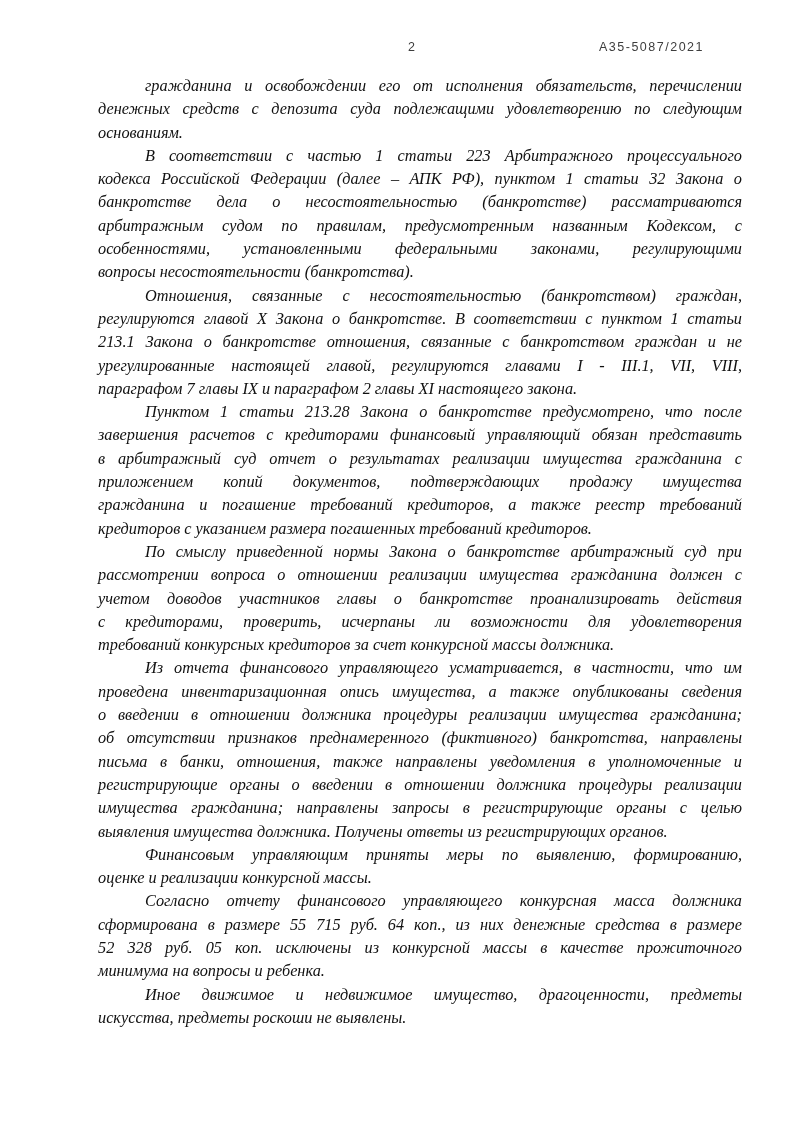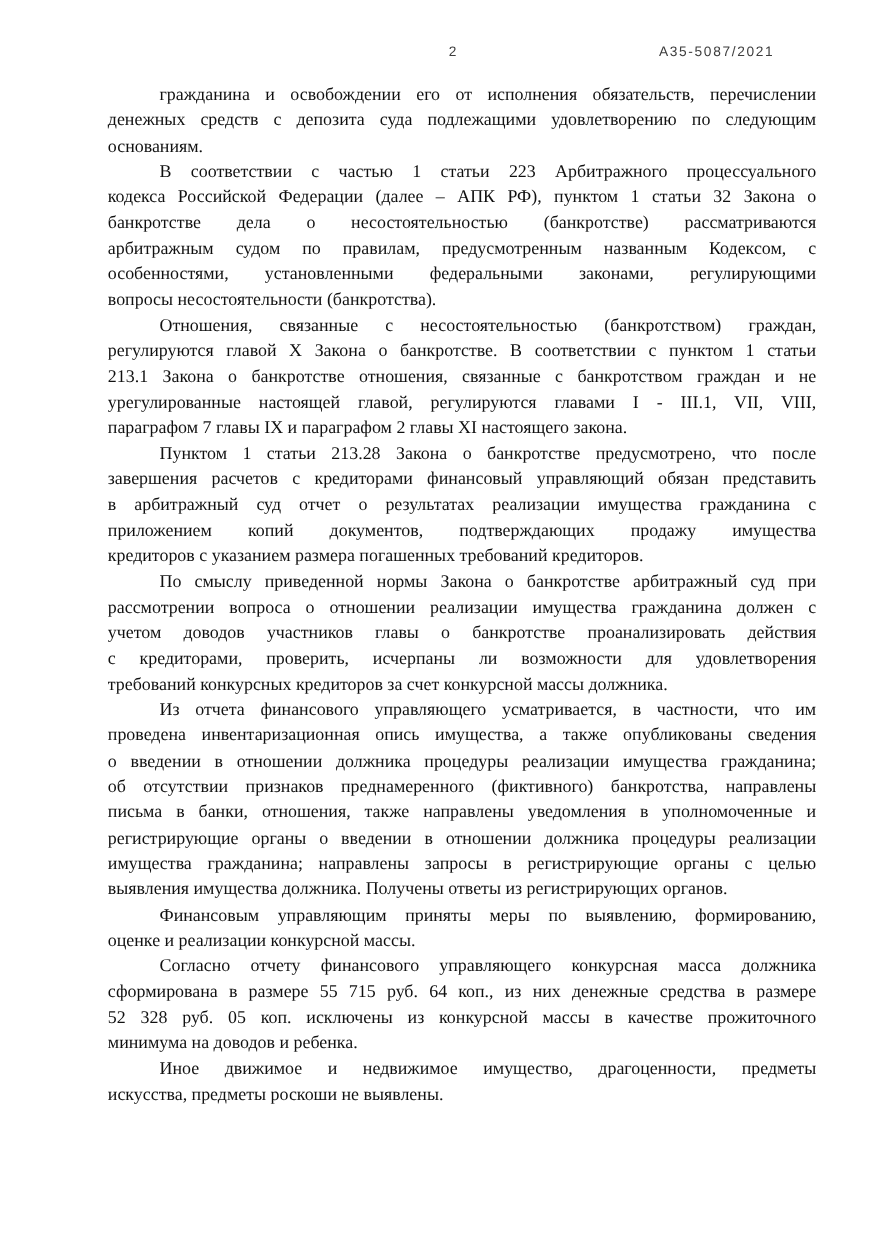--- a/index.html
+++ b/index.html
@@ -45,20 +45,21 @@
     top: 74px;
     left: 98px;
     width: 644px;
     font-size: 16.3px;
     line-height: 23.3px;
     color: #101010;
   }
   .para {
     margin: 0;
     padding: 0;
+    font-style: italic;
   }
   .line {
     text-align: justify;
     text-align-last: justify;
     white-space: normal;
   }
   .line.first {
     text-indent: 47px;
   }
   .line.last {
@@ -92,20 +93,21 @@
         <div class="line">регулируются главой X Закона о банкротстве. В соответствии с пунктом 1 статьи</div>
         <div class="line">213.1 Закона о банкротстве отношения, связанные с банкротством граждан и не</div>
         <div class="line">урегулированные настоящей главой, регулируются главами I - III.1, VII, VIII,</div>
         <div class="line last">параграфом 7 главы IX и параграфом 2 главы XI настоящего закона.</div>
       </div>
       <div class="para">
         <div class="line first">Пунктом 1 статьи 213.28 Закона о банкротстве предусмотрено, что после</div>
         <div class="line">завершения расчетов с кредиторами финансовый управляющий обязан представить</div>
         <div class="line">в арбитражный суд отчет о результатах реализации имущества гражданина с</div>
         <div class="line">приложением копий документов, подтверждающих продажу имущества</div>
+        <div class="line">гражданина и погашение требований кредиторов, а также реестр требований</div>
         <div class="line last">кредиторов с указанием размера погашенных требований кредиторов.</div>
       </div>
       <div class="para">
         <div class="line first">По смыслу приведенной нормы Закона о банкротстве арбитражный суд при</div>
         <div class="line">рассмотрении вопроса о отношении реализации имущества гражданина должен с</div>
         <div class="line">учетом доводов участников главы о банкротстве проанализировать действия</div>
         <div class="line">с кредиторами, проверить, исчерпаны ли возможности для удовлетворения</div>
         <div class="line last">требований конкурсных кредиторов за счет конкурсной массы должника.</div>
       </div>
       <div class="para">
@@ -119,20 +121,20 @@
         <div class="line last">выявления имущества должника. Получены ответы из регистрирующих органов.</div>
       </div>
       <div class="para">
         <div class="line first">Финансовым управляющим приняты меры по выявлению, формированию,</div>
         <div class="line last">оценке и реализации конкурсной массы.</div>
       </div>
       <div class="para">
         <div class="line first">Согласно отчету финансового управляющего конкурсная масса должника</div>
         <div class="line">сформирована в размере 55 715 руб. 64 коп., из них денежные средства в размере</div>
         <div class="line">52 328 руб. 05 коп. исключены из конкурсной массы в качестве прожиточного</div>
-        <div class="line last">минимума на доводов и ребенка.</div>
+        <div class="line last">минимума на вопросы и ребенка.</div>
       </div>
       <div class="para">
         <div class="line first">Иное движимое и недвижимое имущество, драгоценности, предметы</div>
         <div class="line last">искусства, предметы роскоши не выявлены.</div>
       </div>
     </div>
 </div>
 
 </body></html>

